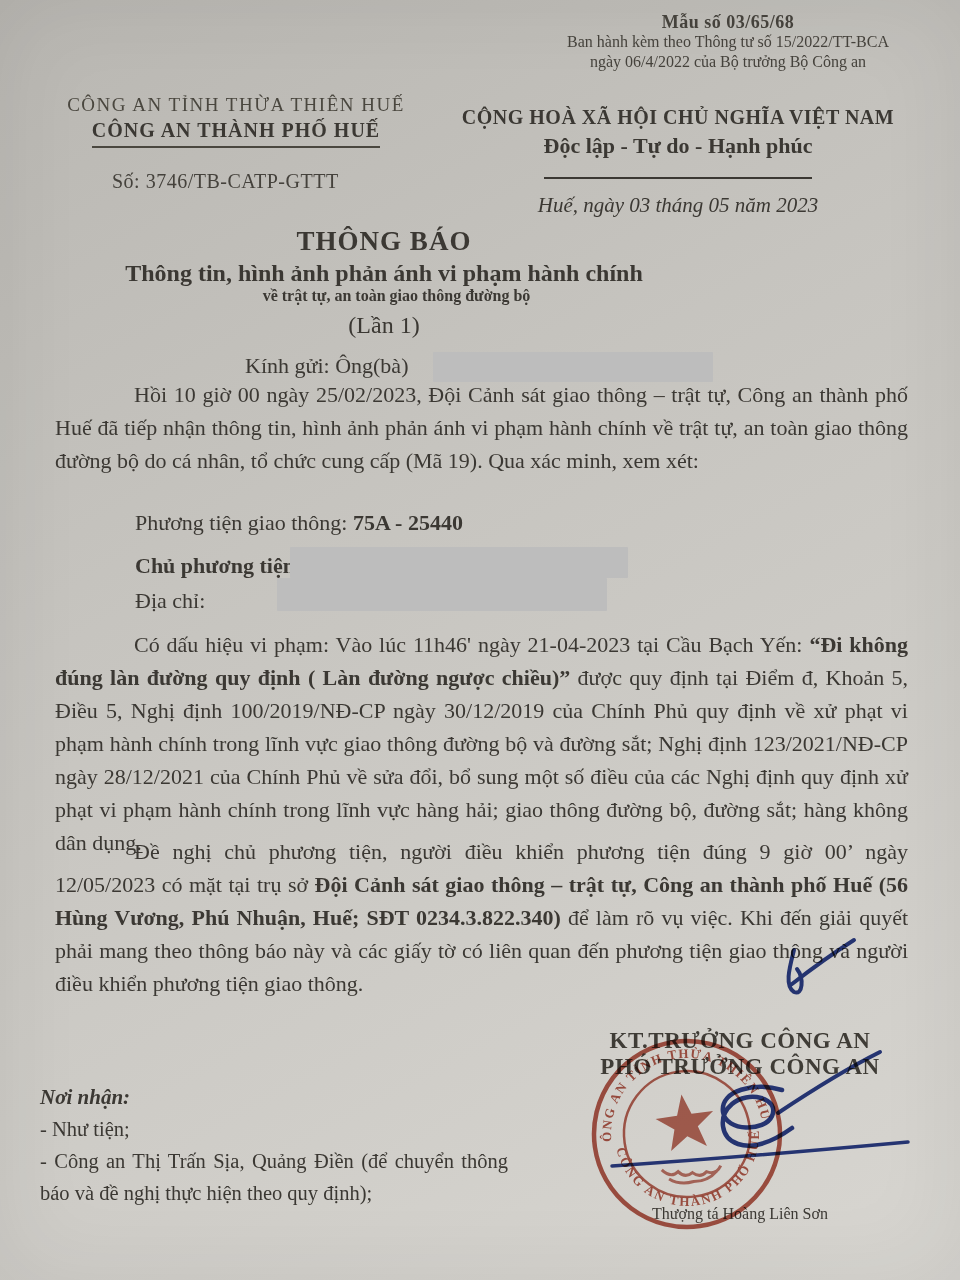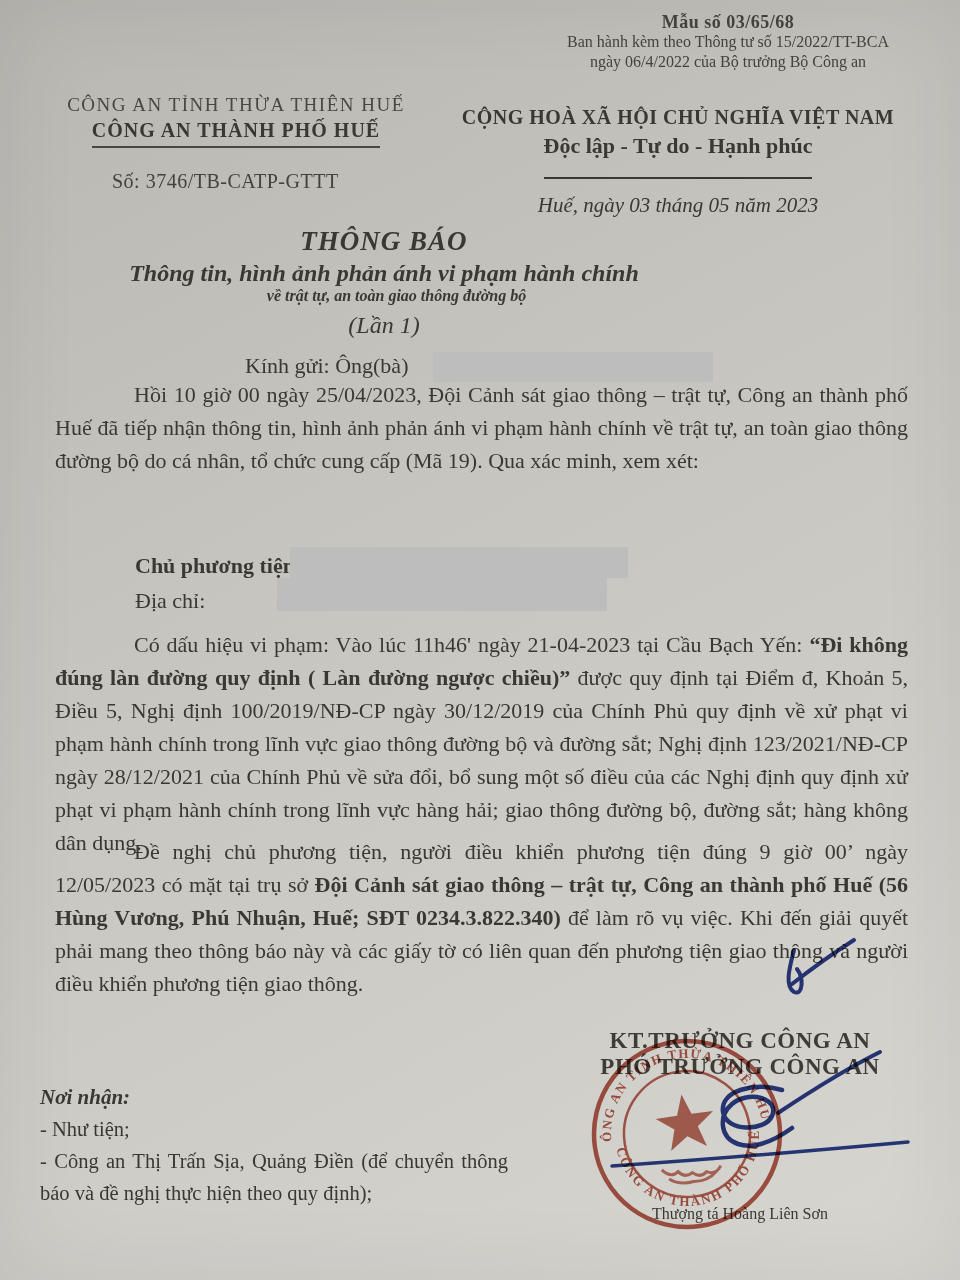--- a/index.html
+++ b/index.html
@@ -17,21 +17,21 @@
   .hleft{left:36px;top:94px;width:400px;text-align:center;}
   .hleft .l1{font-size:19px;letter-spacing:1.5px;color:#4a473f;}
   .hleft .l2{font-size:20px;font-weight:bold;letter-spacing:1px;margin-top:3px;}
   .hleft .u{display:inline-block;border-bottom:2px solid #4a473f;padding-bottom:4px;}
   .soline{left:112px;top:170px;font-size:20px;letter-spacing:.5px;color:#45423c;}
   .hright{left:438px;top:106px;width:480px;text-align:center;}
   .hright .l1{font-size:20px;font-weight:bold;letter-spacing:.5px;}
   .hright .l2{font-size:22px;font-weight:bold;margin-top:4px;}
   .hright .u{display:inline-block;border-bottom:2px solid #3b3833;padding-bottom:18px;}
   .hright .dt{font-size:21px;font-style:italic;margin-top:14px;}
-  .titleblk{left:0;top:226px;width:768px;text-align:center;font-style:italic;}
+  .titleblk{left:0;top:226px;width:768px;text-align:center;}
   .titleblk .t1{font-size:27px;font-weight:bold;letter-spacing:1px;}
   .titleblk .t2{font-size:24px;font-weight:bold;margin-top:3px;}
   .titleblk .t3{font-size:16px;font-weight:bold;margin-top:0;padding-left:25px;}
   .titleblk .t4{font-size:24px;margin-top:7px;}
   .kg{left:245px;top:353px;font-size:22px;}
   .body-p{font-size:22px;line-height:33px;text-align:justify;width:853px;left:55px;}
   .ind{text-indent:79px;}
   .fld{left:135px;font-size:22px;}
   .redact{background:#bdbdbd;border-radius:1px;}
   .nn{left:40px;width:468px;font-size:20.5px;line-height:32px;text-align:justify;}
@@ -68,22 +68,23 @@
   <div class="abs titleblk">
     <div class="t1">THÔNG BÁO</div>
     <div class="t2">Thông tin, hình ảnh phản ánh vi phạm hành chính</div>
     <div class="t3">về trật tự, an toàn giao thông đường bộ</div>
     <div class="t4">(Lần 1)</div>
   </div>
 
   <div class="abs kg">Kính gửi: Ông(bà)</div>
   <div class="abs redact" style="left:433px;top:352px;width:280px;height:30px;"></div>
 
-  <p class="abs body-p ind" style="top:378px;margin:0;">Hồi 10 giờ 00 ngày 25/04/2023, Đội Cảnh sát giao thông – trật tự, Công an thành phố Huế đã tiếp nhận thông tin, hình ảnh phản ánh vi phạm hành chính về trật tự, an toàn giao thông đường bộ do cá nhân, tổ chức cung cấp (Mã 19). Qua xác minh, xem xét:</p>
+  <p class="abs body-p ind" style="top:378px;margin:0;">Hồi 10 giờ 00 ngày 25/02/2023, Đội Cảnh sát giao thông – trật tự, Công an thành phố Huế đã tiếp nhận thông tin, hình ảnh phản ánh vi phạm hành chính về trật tự, an toàn giao thông đường bộ do cá nhân, tổ chức cung cấp (Mã 19). Qua xác minh, xem xét:</p>
 
+  <div class="abs fld" style="top:510px;"><span>Phương tiện giao thông: </span><span class="b">75A - 25440</span></div>
 
   <div class="abs fld" style="top:553px;"><span class="b" style="font-weight:600;">Chủ phương tiện:</span></div>
   <div class="abs redact" style="left:290px;top:547px;width:338px;height:31px;"></div>
 
   <div class="abs fld" style="top:588px;"><span>Địa chỉ:</span></div>
   <div class="abs redact" style="left:277px;top:578px;width:330px;height:33px;"></div>
 
   <p class="abs body-p ind" style="top:628px;margin:0;"><span>Có dấu hiệu vi phạm: Vào lúc 11h46' ngày 21-04-2023 tại Cầu Bạch Yến: </span><span class="b">“Đi không đúng làn đường quy định ( Làn đường ngược chiều)”</span><span> được quy định tại Điểm đ, Khoản 5, Điều 5, Nghị định 100/2019/NĐ-CP ngày 30/12/2019 của Chính Phủ quy định về xử phạt vi phạm hành chính trong lĩnh vực giao thông đường bộ và đường sắt; Nghị định 123/2021/NĐ-CP ngày 28/12/2021 của Chính Phủ về sửa đổi, bổ sung một số điều của các Nghị định quy định xử phạt vi phạm hành chính trong lĩnh vực hàng hải; giao thông đường bộ, đường sắt; hàng không dân dụng.</span></p>
 
   <p class="abs body-p ind" style="top:835px;margin:0;"><span>Đề nghị chủ phương tiện, người điều khiển phương tiện đúng 9 giờ 00’ ngày 12/05/2023 có mặt tại trụ sở </span><span class="b">Đội Cảnh sát giao thông – trật tự, Công an thành phố Huế (56 Hùng Vương, Phú Nhuận, Huế; SĐT 0234.3.822.340)</span><span> để làm rõ vụ việc. Khi đến giải quyết phải mang theo thông báo này và các giấy tờ có liên quan đến phương tiện giao thông và người điều khiển phương tiện giao thông.</span></p>

